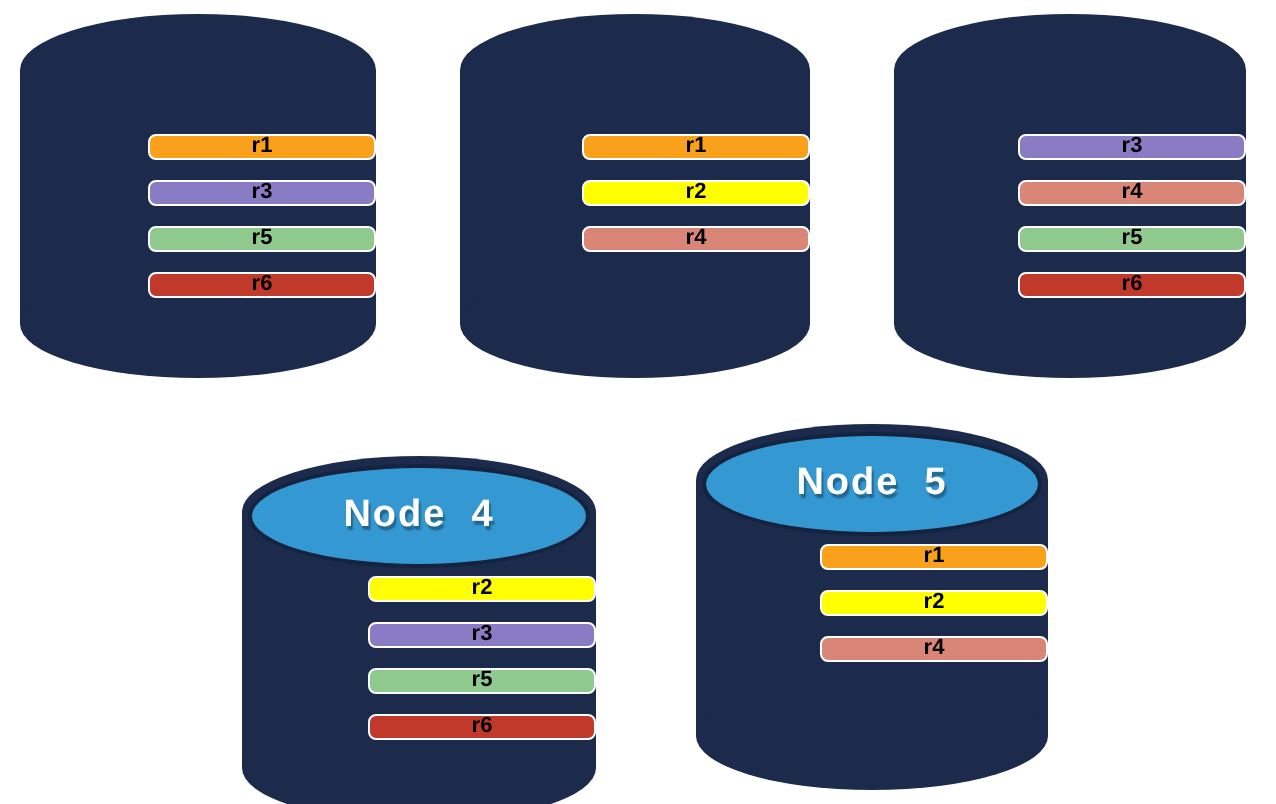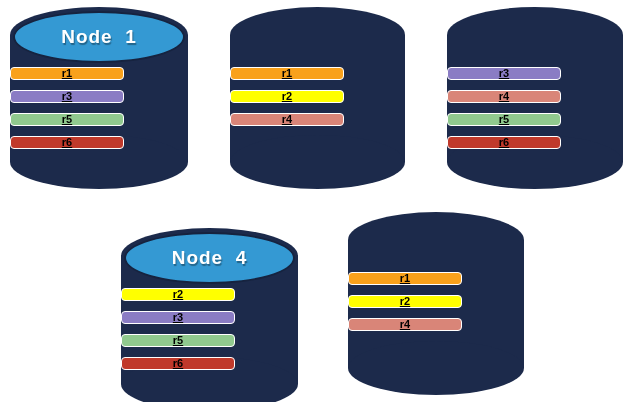--- a/index.html
+++ b/index.html
@@ -66,23 +66,22 @@
     white-space: pre;
     text-shadow: 1px 2px 1px rgba(0,0,0,0.35);
   }
 
   
   .bars {
     position: absolute;
     top: 60px; left: 0; right: 0;
     display: flex;
     flex-direction: column;
-    align-items: flex-start;
+    align-items: flex-end;
     gap: 10px;
-    text-decoration: underline;
   }
   .bar {
     width: 114px;
     height: 13px;
     box-sizing: border-box;
     border: 1px solid var(--bar-border, #ffffff);
     border-radius: 4px;
     display: flex;
     align-items: center;
     justify-content: center;
@@ -94,23 +93,20 @@
 </style>
 </head>
 <body>
 
 <div class="canvas">
 
   <div class="cyl node-1">
     <div class="cyl-top-back"></div>
     <div class="cyl-mid"></div>
     <div class="cyl-bottom"></div>
-    <div class="cyl-top">
-      <span class="cyl-title">Node  1</span>
-    </div>
     <div class="bars">
         <div class="bar" style="background: rgb(249, 161, 27);">r1</div>
         <div class="bar" style="background: rgb(138, 124, 196);">r3</div>
         <div class="bar" style="background: rgb(144, 201, 142);">r5</div>
         <div class="bar" style="background: rgb(192, 57, 43);">r6</div>
       </div>
   </div>
 
   <div class="cyl node-2">
     <div class="cyl-top-back"></div>
@@ -147,20 +143,23 @@
         <div class="bar" style="background: rgb(138, 124, 196);">r3</div>
         <div class="bar" style="background: rgb(144, 201, 142);">r5</div>
         <div class="bar" style="background: rgb(192, 57, 43);">r6</div>
       </div>
   </div>
 
   <div class="cyl node-5">
     <div class="cyl-top-back"></div>
     <div class="cyl-mid"></div>
     <div class="cyl-bottom"></div>
+    <div class="cyl-top">
+      <span class="cyl-title">Node  5</span>
+    </div>
     <div class="bars">
         <div class="bar" style="background: rgb(249, 161, 27);">r1</div>
         <div class="bar" style="background: rgb(255, 255, 0);">r2</div>
         <div class="bar" style="background: rgb(217, 133, 120);">r4</div>
       </div>
   </div>
 
 </div>
 
 </body></html>

